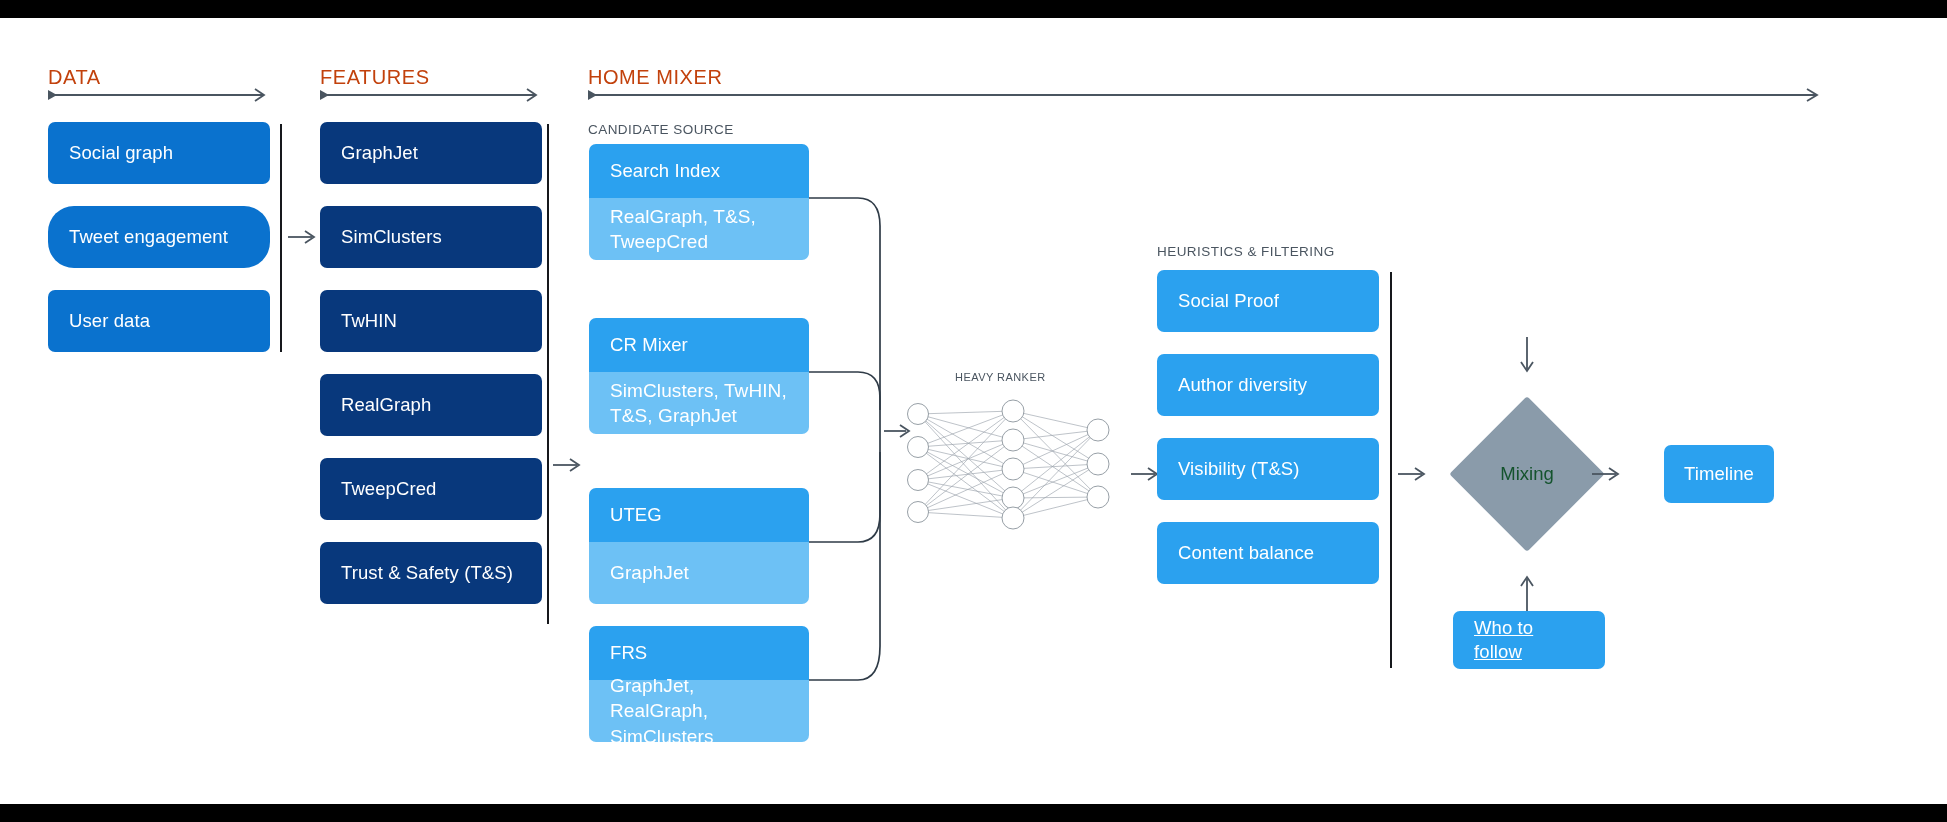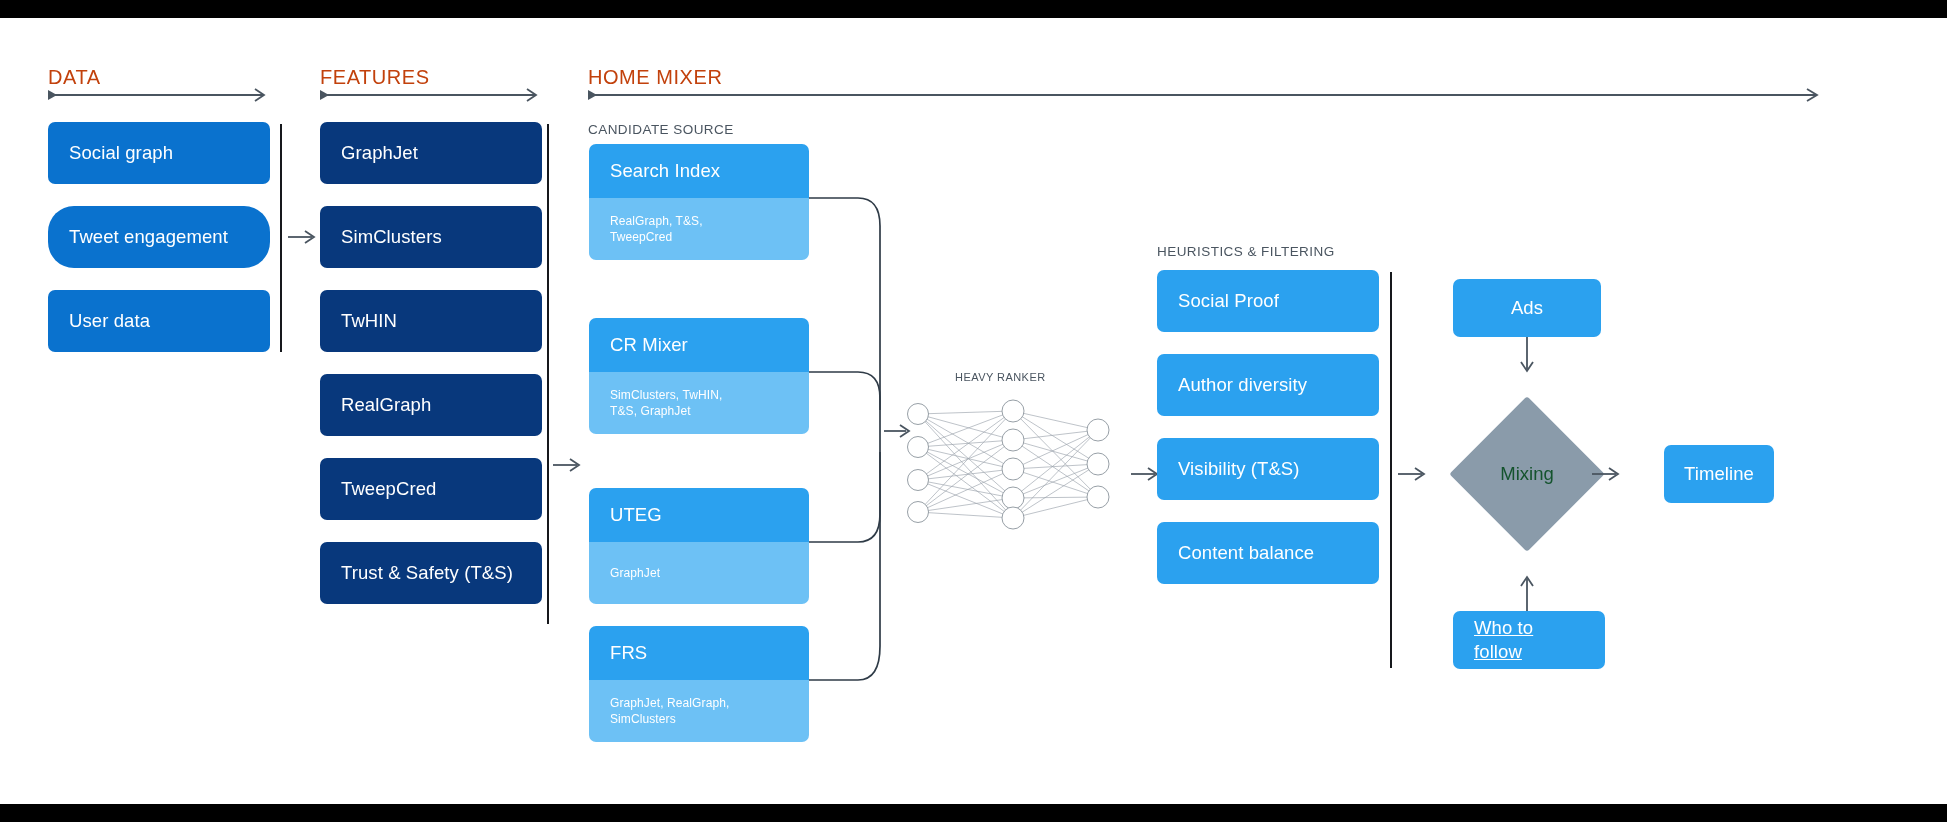--- a/index.html
+++ b/index.html
@@ -71,21 +71,21 @@
     padding:0 21px;
     font-size:18.5px;
     letter-spacing:.1px;
   }
   .cs-body{
     background:#6dc1f5;
     color:#fff;
     display:flex;align-items:center;
     box-sizing:border-box;
     padding:0 21px;
-    font-size:12px;
+    font-size:19px;
     line-height:1.34;
     letter-spacing:.1px;
     white-space:pre-line;
   }
 
   
   .diamond{
     background:#8a9baa;
     transform:rotate(45deg);
     border-radius:3px;
@@ -285,23 +285,20 @@
   <div class="abs card heur" style="left:1157px;top:504px;width:222px;height:62px;">
     <span>Content balance</span>
   </div>
 
   <div class="abs" style="left:1390px;top:254px;width:1.6px;height:396px;background:#16181c;"></div>
   <svg class="abs" style="left:1398px;top:448px;" width="32" height="16">
     <path d="M0,8 L24,8" stroke="#4a5560" stroke-width="1.8" fill="none"></path>
     <path d="M17,2 L26,8 L17,14" stroke="#4a5560" stroke-width="1.8" fill="none"></path>
   </svg>
 
-  <div class="abs card out" style="left:1453px;top:261px;width:148px;height:58px;justify-content:center;">
-    <span>Ads</span>
-  </div>
   <svg class="abs" style="left:1519px;top:319px;" width="16" height="40">
     <path d="M8,0 L8,32" stroke="#4a5560" stroke-width="1.8" fill="none"></path>
     <path d="M2,25 L8,34 L14,25" stroke="#4a5560" stroke-width="1.8" fill="none"></path>
   </svg>
 
   <div class="abs" style="left:1472px;top:401px;width:110px;height:110px;">
     <div class="diamond" style="width:110px;height:110px;"></div>
     <div class="abs diamond-label" style="left:0;top:0;width:110px;height:110px;">Mixing</div>
   </div>
 

